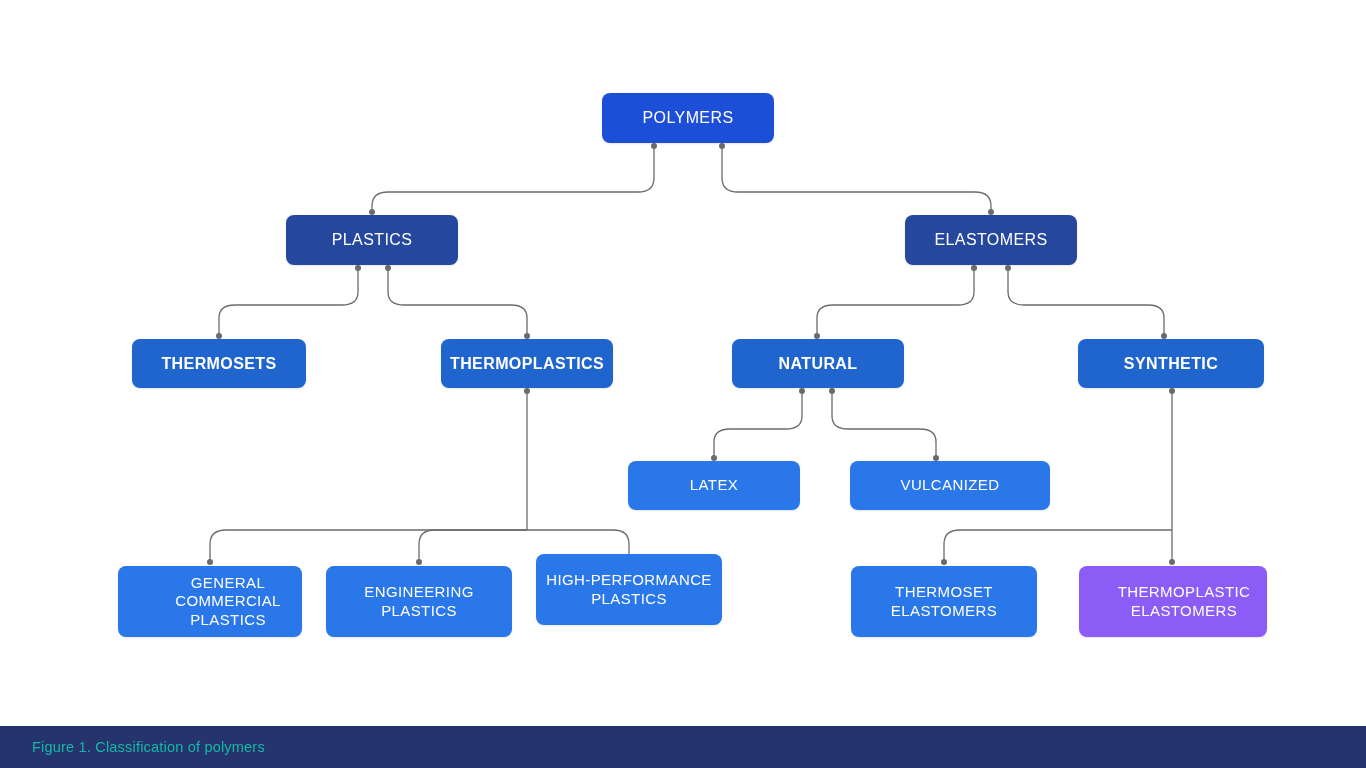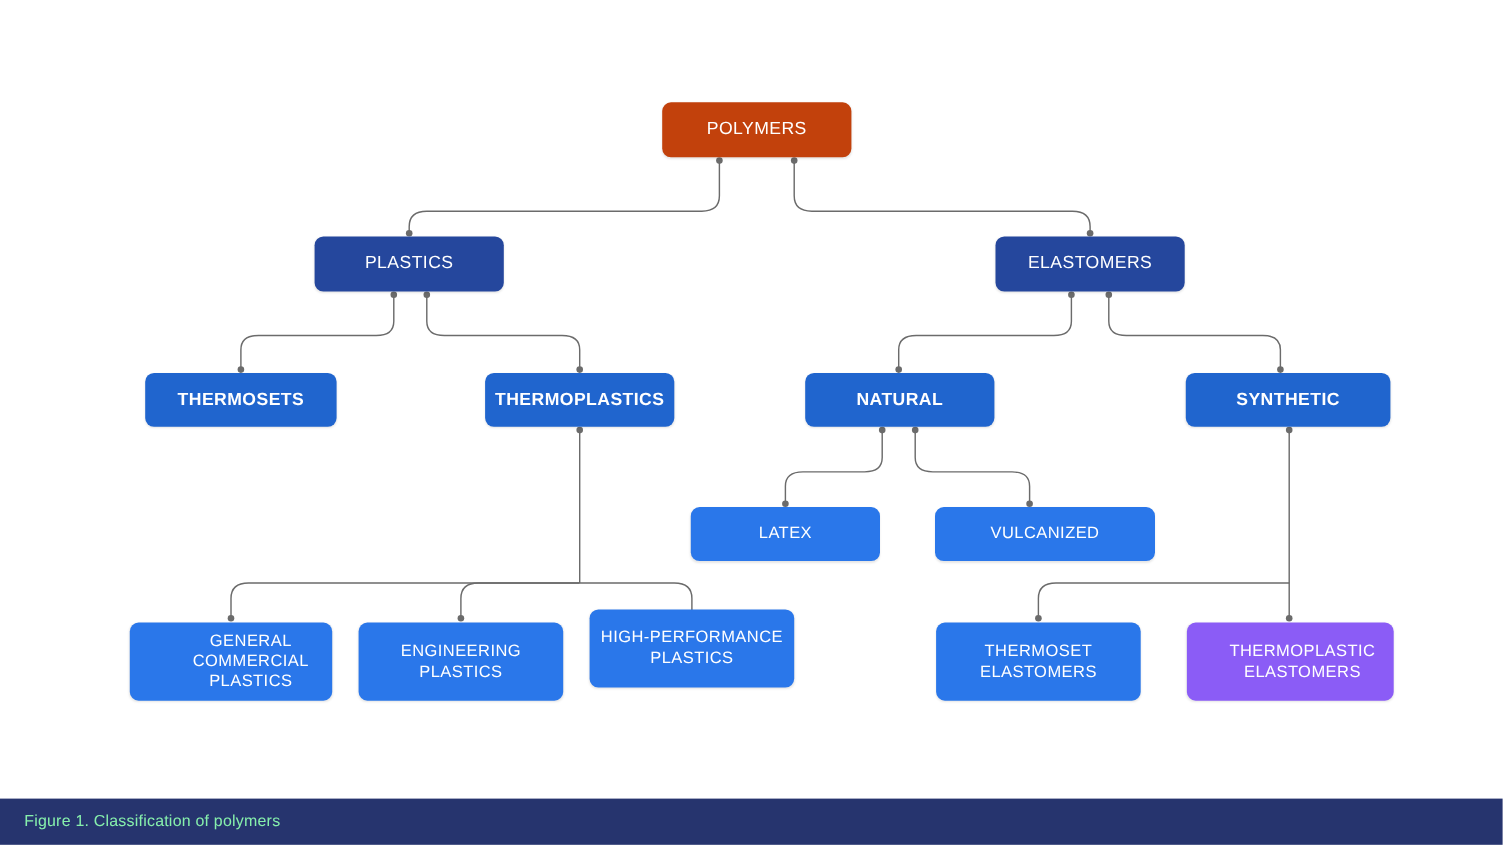--- a/index.html
+++ b/index.html
@@ -40,41 +40,41 @@
     justify-content: center;
     text-align: center;
     letter-spacing: 0.4px;
     line-height: 1.22;
     padding: 4px 10px;
     box-shadow: 0 1px 2px rgba(0,0,0,0.10);
     user-select: none;
   }
   .node .node-label { display: block; white-space: pre-line; }
 
-  .lvl-root  { background: #c2410c; font-size: 16px; }
+  .lvl-root  { background: #1d4ed8; font-size: 16px; }
   .lvl-two   { background: #25479d; font-size: 16px; }
   .lvl-three { background: #2065ce; font-size: 16px; font-weight: bold; }
   .lvl-four  { background: #2a77ea; font-size: 15px; }
   .accent-green { background: #8b5cf6; padding-left: 32px; }
 
   
   #caption-bar {
     position: absolute;
     left: 0;
     bottom: 0;
     width: 1366px;
     height: 42px;
     background: #26346e;
     display: flex;
     align-items: center;
   }
   #caption-text {
-    color: #86efac;
+    color: #14b8a6;
     font-size: 14.5px;
-    padding-left: 22px;
+    padding-left: 32px;
     letter-spacing: 0.2px;
   }
 </style>
 </head>
 <body>
 
 <div id="stage">
 
   <svg id="edges" viewBox="0 0 1366 768" width="1366" height="768" xmlns="http://www.w3.org/2000/svg">
     <g fill="none" stroke="#6b6b6b" stroke-width="1.3">

